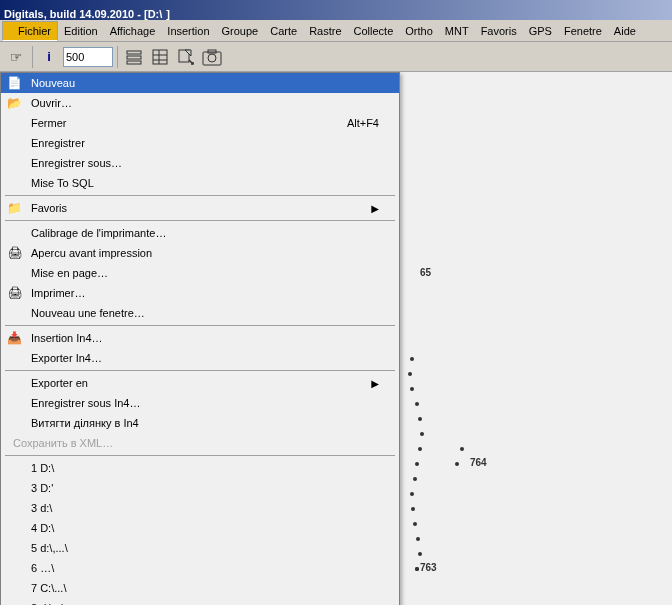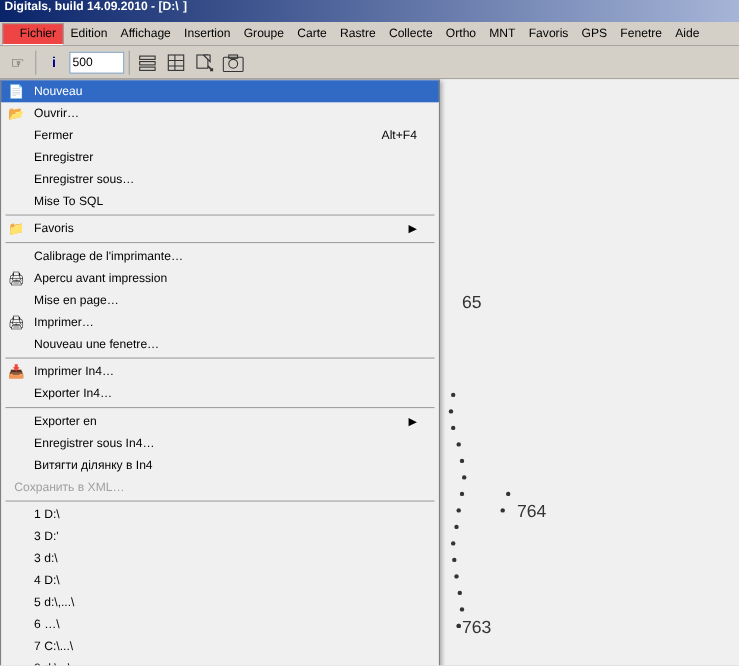--- a/index.html
+++ b/index.html
@@ -12,21 +12,21 @@
       overflow: hidden;
       position: relative;
     }
 
     
     #title-bar {
       background: linear-gradient(to right, #0a246a, #a6b5d7);
       color: white;
       height: 20px;
       display: flex;
-      align-items: flex-start;
+      align-items: flex-end;
       padding: 0 4px;
       font-size: 11px;
       font-weight: bold;
     }
 
     
     #menu-bar {
       background: #d4d0c8;
       height: 22px;
       display: flex;
@@ -37,21 +37,21 @@
     .menu-item {
       padding: 2px 6px;
       height: 20px;
       display: flex;
       align-items: center;
       cursor: pointer;
       font-size: 11px;
       color: #000;
     }
     .menu-item.active {
-      background: #ef4444;
+      background: #eab308;
       border: 1px solid #a0a0a0;
       border-bottom: 1px solid white;
       color: #000;
       padding-left: 15px;
     }
 
     
     #toolbar {
       background: #d4d0c8;
       height: 30px;
@@ -157,23 +157,23 @@
     
     .map-dot {
       position: absolute;
       width: 4px;
       height: 4px;
       background: #333;
       border-radius: 50%;
     }
     .map-label {
       position: absolute;
-      font-size: 16px;
+      font-size: 10px;
       color: #333;
-      font-weight: normal;
+      font-weight: bold;
     }
   </style>
 </head>
 <body>
 
 <div id="title-bar">
   <span id="title-text">Digitals, build 14.09.2010 - [D:\</span>
   <span id="title-close" style="margin-left:4px;">]</span>
 </div>
 
@@ -276,21 +276,21 @@
       <div class="dropdown-item">
         <span class="icon-area" style="font-size: 12px;">🖨</span>
         <span>Imprimer…</span>
       </div>
       <div class="dropdown-item">
         <span>Nouveau une fenetre…</span>
       </div>
       <div class="dropdown-separator"></div>
       <div class="dropdown-item">
         <span class="icon-area" style="font-size: 12px;">📥</span>
-        <span>Imprimer In4…</span>
+        <span>Insertion In4…</span>
       </div>
       <div class="dropdown-item">
         <span>Exporter In4…</span>
       </div>
       <div class="dropdown-separator"></div>
       <div class="dropdown-item">
         <span>Exporter en</span>
         <span class="arrow">▶</span>
       </div>
       <div class="dropdown-item">

